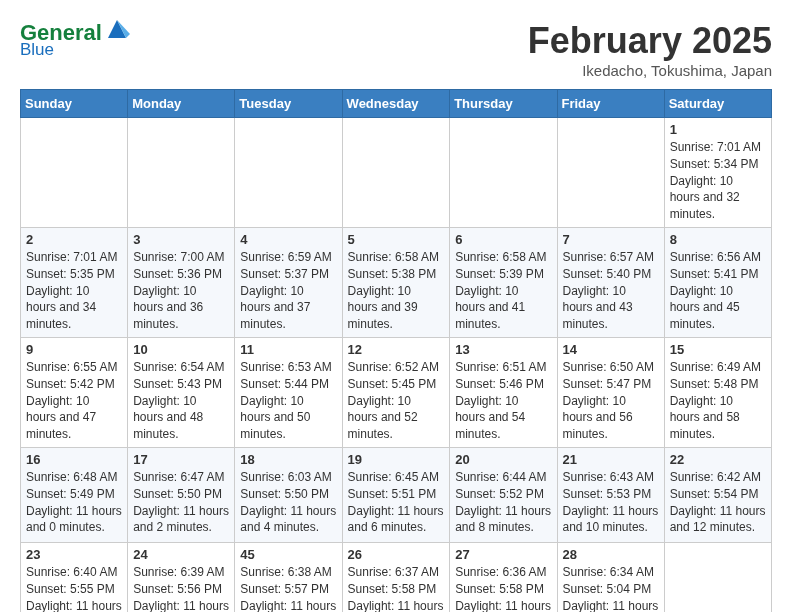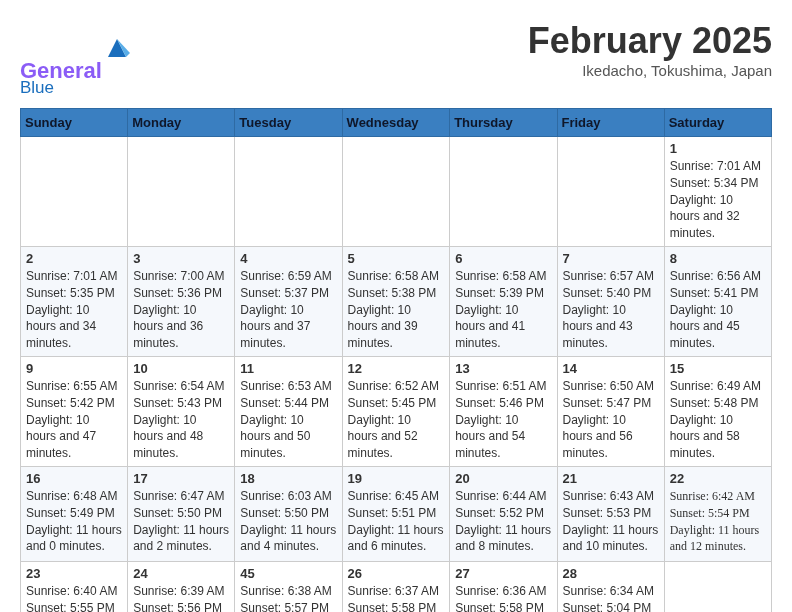--- a/index.html
+++ b/index.html
@@ -13,42 +13,42 @@
     .header {
       display: flex;
       justify-content: space-between;
       align-items: flex-start;
       margin-bottom: 10px;
     }
     .logo {
       display: flex;
       align-items: center;
     }
-    .logo-general { color: #8b5cf6; margin-top: 38px; }
+    .logo-general { color: #15803d; }
     .logo-blue { color: #1a6ebd; }
     .title-block {
       text-align: right;
     }
     .month-title {
       font-size: 36px;
       font-weight: bold;
       color: #333;
     }
     .location-title {
       font-size: 15px;
       color: #555;
     }
     .calendar {
       width: 100%;
       border-collapse: collapse;
       border: 1px solid #ccc;
     }
     .calendar th {
       background: #3a7fc1;
-      color: #0f172a;
+      color: #ffffff;
       font-size: 13px;
       font-weight: bold;
       padding: 6px 4px;
       text-align: left;
       border: 1px solid #2e6aa3;
     }
     .calendar td {
       border: 1px solid #ccc;
       vertical-align: top;
       padding: 4px 5px;
@@ -245,21 +245,21 @@
 Daylight: 11 hours and 8 minutes.</div>
         </td>
         <td>
           <span class="day-num">21</span>
           <div class="day-info" style="white-space: pre-line;">Sunrise: 6:43 AM
 Sunset: 5:53 PM
 Daylight: 11 hours and 10 minutes.</div>
         </td>
         <td>
           <span class="day-num">22</span>
-          <div class="day-info" style="white-space: pre-line; font-family: Liberation Serif, serif;">Sunrise: 6:42 AM
+          <div class="day-info" style="white-space: pre-line;">Sunrise: 6:42 AM
 Sunset: 5:54 PM
 Daylight: 11 hours and 12 minutes.</div>
         </td>
       </tr>
       <tr>
         <td>
           <span class="day-num">23</span>
           <div class="day-info" style="white-space: pre-line;">Sunrise: 6:40 AM
 Sunset: 5:55 PM
 Daylight: 11 hours and 14 minutes.</div>

